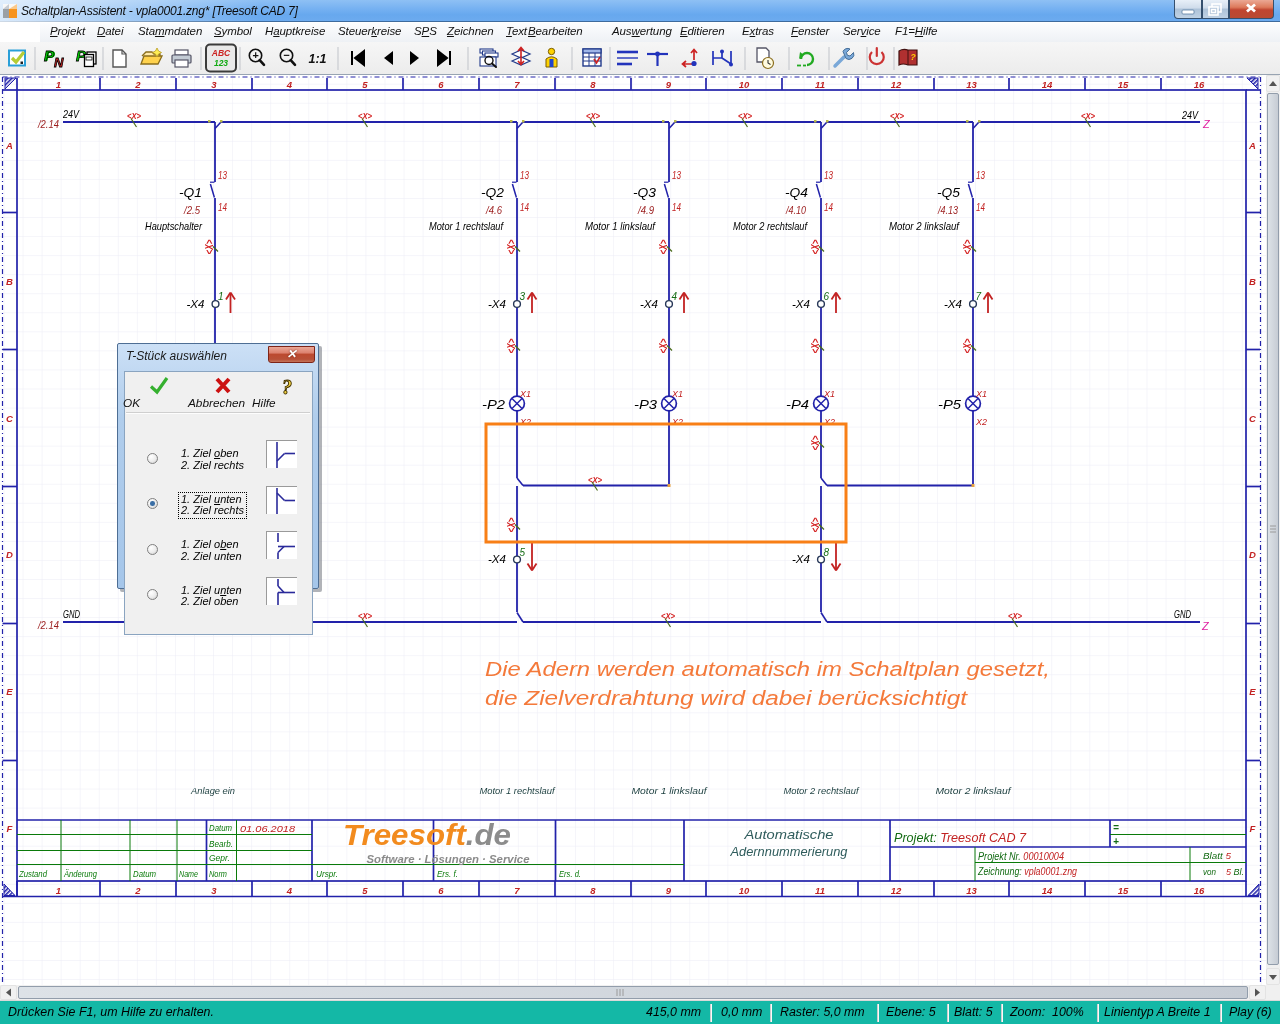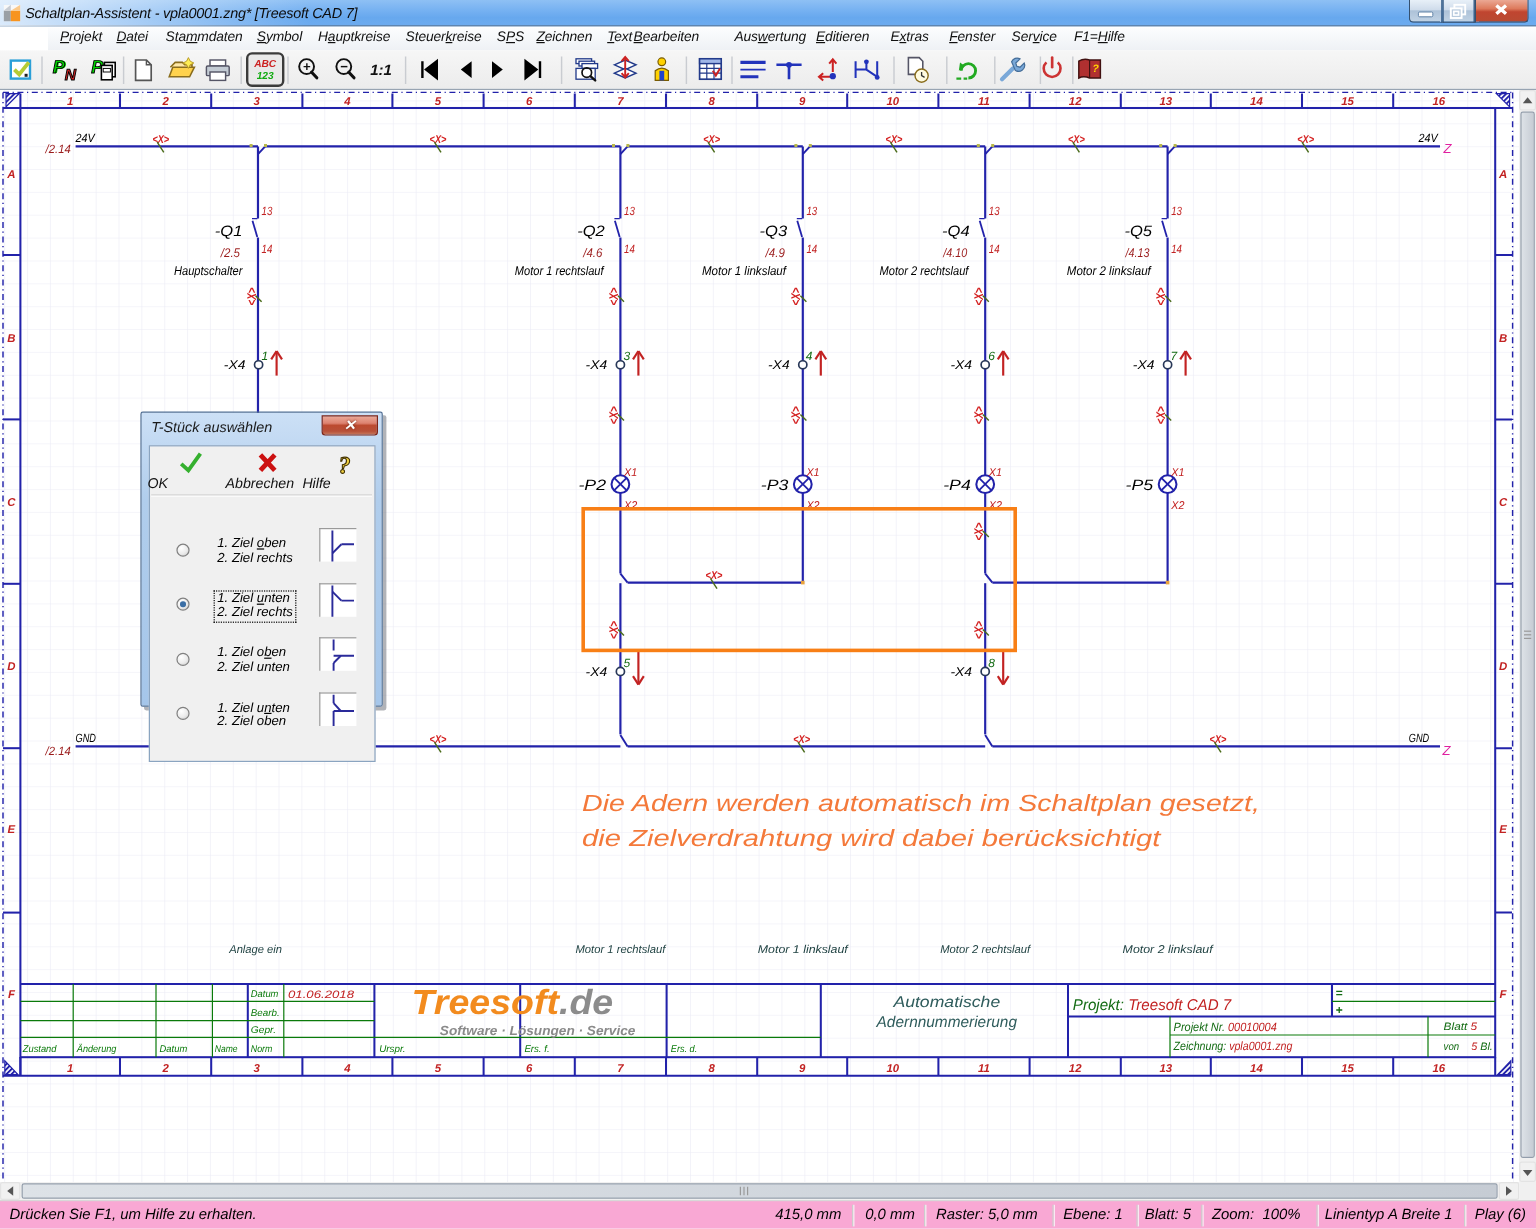--- a/index.html
+++ b/index.html
@@ -58,21 +58,21 @@
 .mini { position:absolute; left:141px; width:31px; height:28px; background:#fff;
   border-top:1px solid #9a9a9a; border-left:1px solid #9a9a9a; }
 
 #vscroll { left:1266px; top:75px; width:14px; height:910px; background:#f0f0f0; }
 #hscroll { left:0; top:985px; width:1266px; height:15px; background:#f0f0f0; }
 .sbtn { position:absolute; background:#f1f1f1; border:1px solid #e3e3e3; border-radius:2px;
   color:#3f3f3f; font-size:9px; text-align:center; }
 .thumb { position:absolute; background:linear-gradient(to right,#dde2e7,#c6ccd4);
   border:1px solid #929dab; border-radius:2px; }
 
-#status { left:0; top:1000px; width:1280px; height:24px; background:#f9a8d4;
+#status { left:0; top:1000px; width:1280px; height:24px; background:#14b8a6;
   border-top:1px solid #d8d8d8; font-size:12.4px; color:#000; }
 #status span { position:absolute; top:4px; }
 .ssep { position:absolute; top:3px; height:18px; width:1px; background:#cdcdcd;
   box-shadow:1px 0 0 #fafafa; }
 u { text-decoration:underline; }
 </style></head><body>
 
 <div class="abs" id="titlebar">
  <div class="glow"></div>
  <svg id="ticon" viewBox="0 0 14 14">
@@ -677,21 +677,21 @@
         <path d="M10,6.5 L5,2.5 L5,10.5 Z" fill="#555"></path>
       </svg></div>
 </div>
 <div class="abs" style="left:1266px;top:985px;width:14px;height:15px;background:#f0f0f0"></div>
 
 <div class="abs" id="status">
  <span style="left:8px">Drücken Sie F1, um Hilfe zu erhalten.</span>
  <span style="left:646px">415,0 mm</span>
  <span style="left:721px">0,0 mm</span>
  <span style="left:780px">Raster: 5,0 mm</span>
- <span style="left:886px">Ebene: 1</span>
+ <span style="left:886px">Ebene: 5</span>
  <span style="left:954px">Blatt: 5</span>
  <span style="left:1010px">Zoom:&nbsp; 100%</span>
  <span style="left:1104px">Linientyp A Breite 1</span>
  <span style="left:1229px; white-space:nowrap">Play (6)</span>
  <div class="ssep" style="left:710px"></div>
     <div class="ssep" style="left:770px"></div>
     <div class="ssep" style="left:877px"></div>
     <div class="ssep" style="left:947px"></div>
     <div class="ssep" style="left:1001px"></div>
     <div class="ssep" style="left:1097px"></div>

